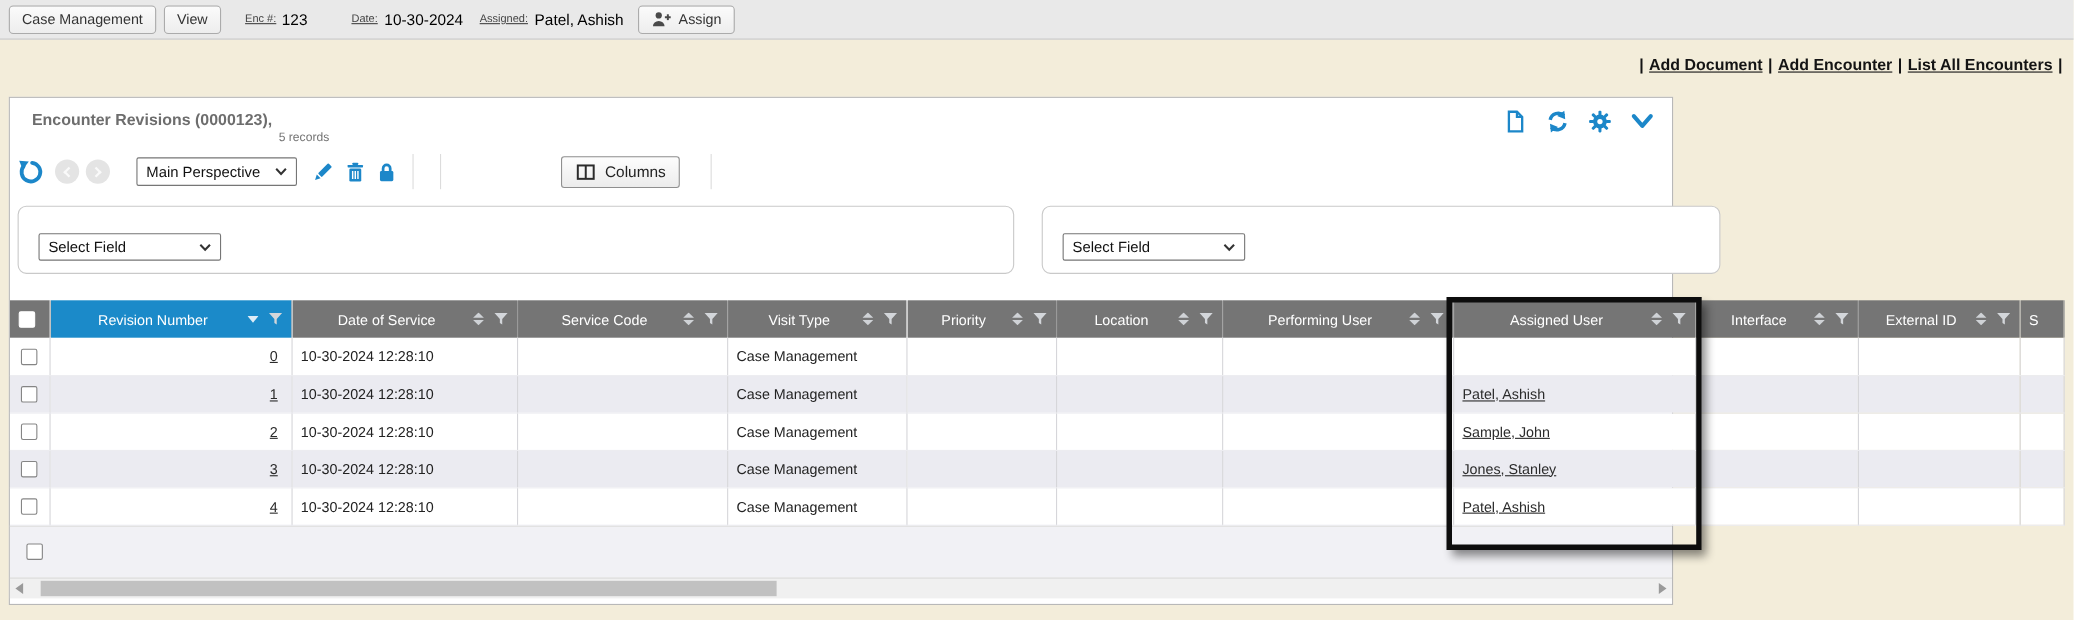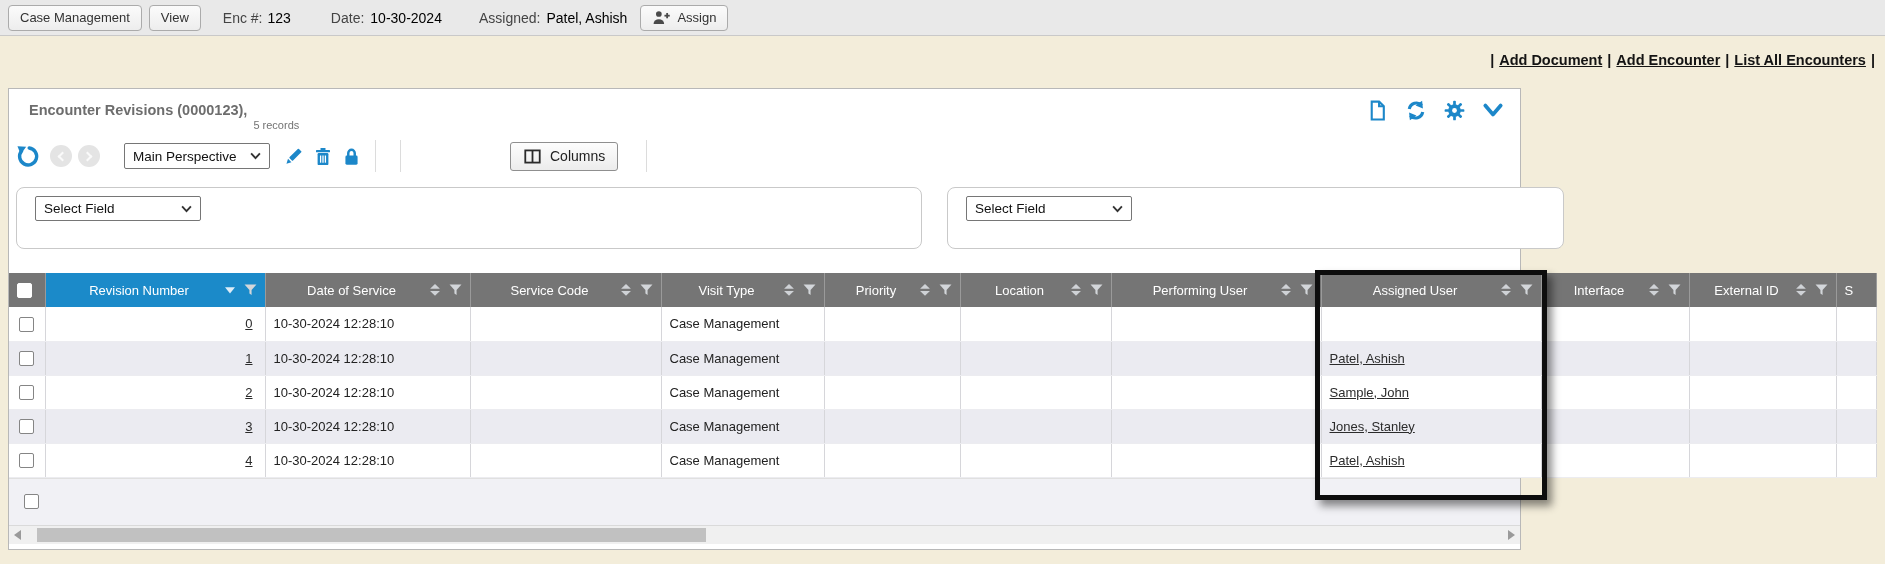--- a/index.html
+++ b/index.html
@@ -13,21 +13,21 @@
     position:absolute; top:0; left:0; width:1885px; height:36px;
     background:#e9e9e9; border-bottom:1px solid #c9c9c9;
     display:flex; align-items:center;
   }
   .btn {
     background:linear-gradient(#fbfbfb,#ededed);
     border:1px solid #ababab; border-radius:4px; height:26px;
     display:inline-flex; align-items:center; gap:6px;
     padding:0 11px; font-size:13px; color:#333; cursor:pointer; white-space:nowrap;
   }
-  .fld-label { font-size:14px; color:#444; white-space:nowrap; }
+  .fld-label { font-size:10px; color:#444; white-space:nowrap;text-decoration:underline; }
   .fld-value { font-size:14px; color:#000; white-space:nowrap; }
   
   .linksbar {
     position:absolute; top:48px; right:10px; height:24px;
     font-size:14.5px; font-weight:bold; color:#141414; display:flex; align-items:center;
   }
   .linksbar a { color:#141414; text-decoration:underline; cursor:pointer; margin:0 5px; white-space:nowrap;}
   .linksbar .pipe { color:#141414; }
   
   .panel {
@@ -70,21 +70,21 @@
     position:absolute; top:6px; height:62px; background:#fff;
     border:1px solid #c9c9c9; border-radius:8px; padding:7px 18px 0 18px;
   }
   .filters-box { left:7px;   width:906px; }
   .group-box   { left:938px; width:617px; }
   .box-label {
     font-size:11px; font-weight:bold; letter-spacing:0.4px; color:#4a4a4a;
     padding-bottom:4px; border-bottom:1px solid #7f7f7f;
   }
   .select-field {
-    margin-top:1px; width:166px; height:25px; background:#fff;
+    margin-top:17px; width:166px; height:25px; background:#fff;
     border:1px solid #767676; border-radius:2px; display:flex; align-items:center;
     justify-content:space-between; padding:0 8px; font-size:13.5px; color:#111; cursor:pointer;
   }
   
   .grid-table { border-collapse:collapse; table-layout:fixed; width:1867px; margin-top:14px; font-size:13px; }
   .grid-table th {
     background:#757575; color:#fff; font-weight:normal; text-align:left;
     height:34px; padding:0 5px 0 8px; border-right:1px solid #9a9a9a; overflow:hidden; white-space:nowrap;
   }
   .grid-table th.sorted { background:#1b8ac9; border-right-color:#9a9a9a; }
@@ -125,21 +125,21 @@
 </head>
 <body>
 
 <div class="topbar">
   <button class="btn" style="margin-left:8px">Case Management</button>
   <button class="btn" style="margin-left:7px">View</button>
   <span class="fld-label" style="margin-left:22px">Enc #:</span>
   <span class="fld-value" style="margin-left:5px">123</span>
   <span class="fld-label" style="margin-left:40px">Date:</span>
   <span class="fld-value" style="margin-left:6px">10-30-2024</span>
-  <span class="fld-label" style="margin-left:37px">Assigned:</span>
+  <span class="fld-label" style="margin-left:15px">Assigned:</span>
   <span class="fld-value" style="margin-left:6px">Patel, Ashish</span>
   <button class="btn" style="margin-left:13px">
     <svg width="19" height="18" viewBox="0 0 20 19">
       <circle cx="7.2" cy="5.3" r="3" fill="#4a4a4a"></circle>
       <path d="M1.6 15.8 a5.6 5.1 0 0 1 11.2 0 z" fill="#4a4a4a"></path>
       <rect x="13.1" y="6.1" width="5.6" height="1.9" fill="#4a4a4a"></rect>
       <rect x="15" y="4.2" width="1.9" height="5.6" fill="#4a4a4a"></rect>
     </svg>
     <span>Assign</span>
   </button>

